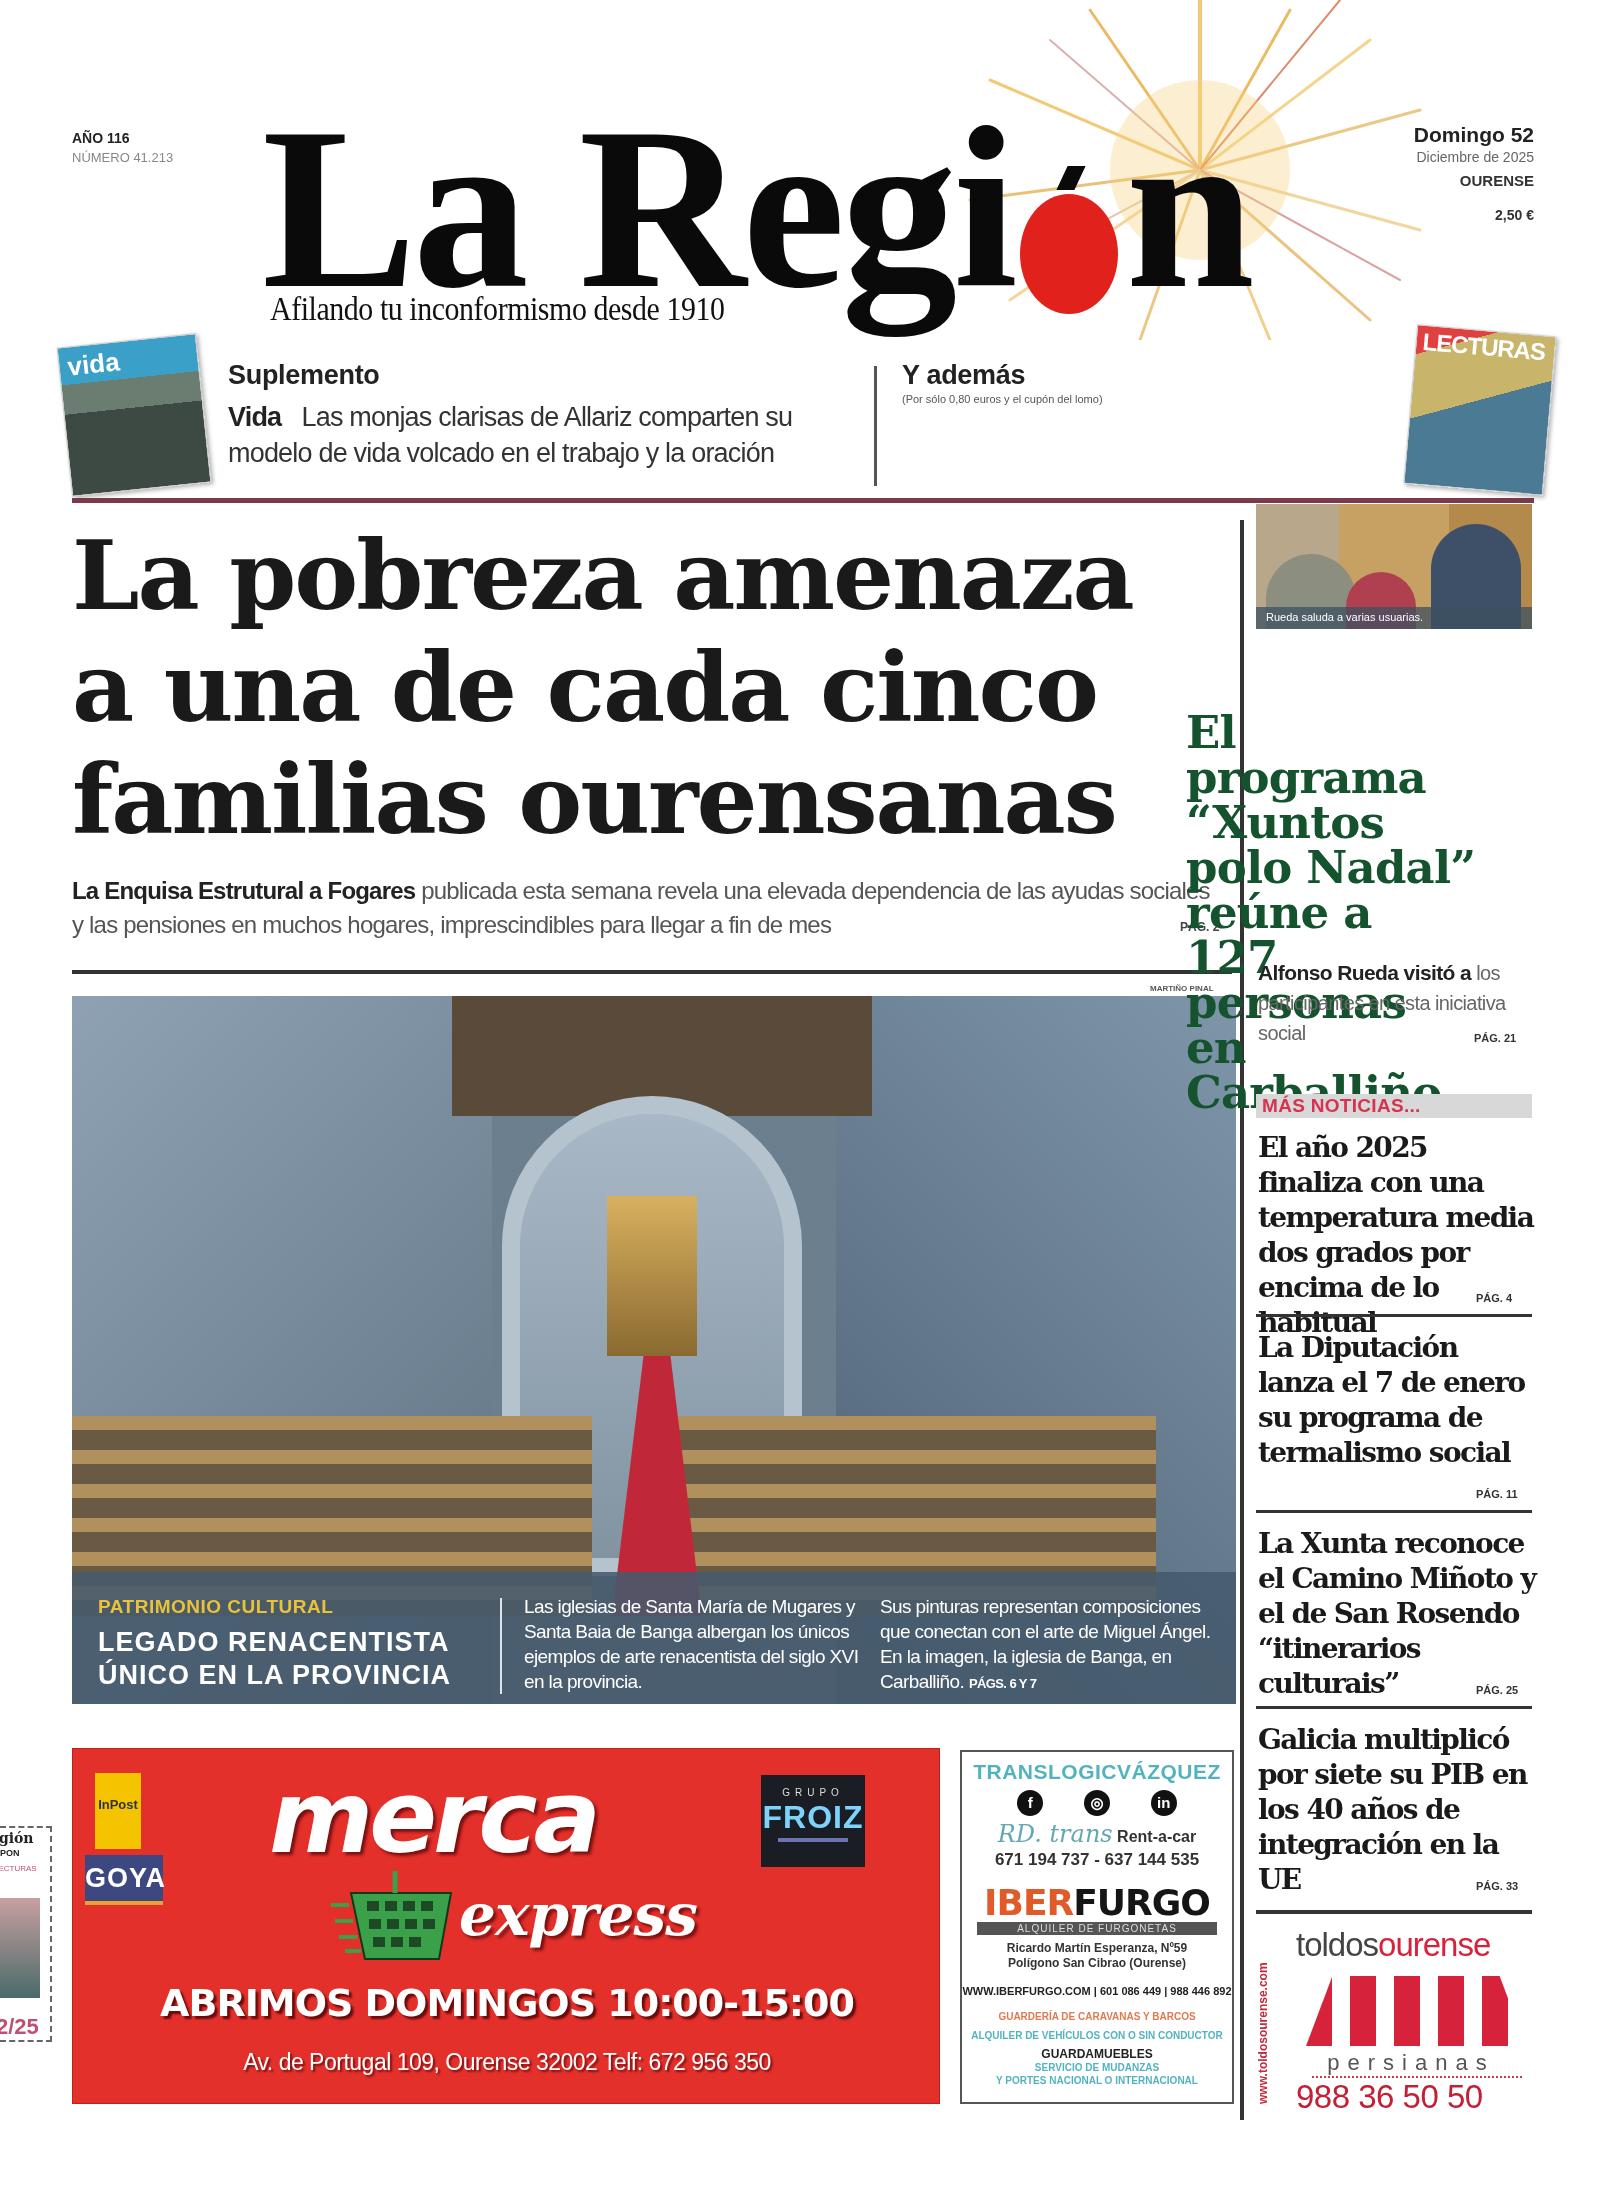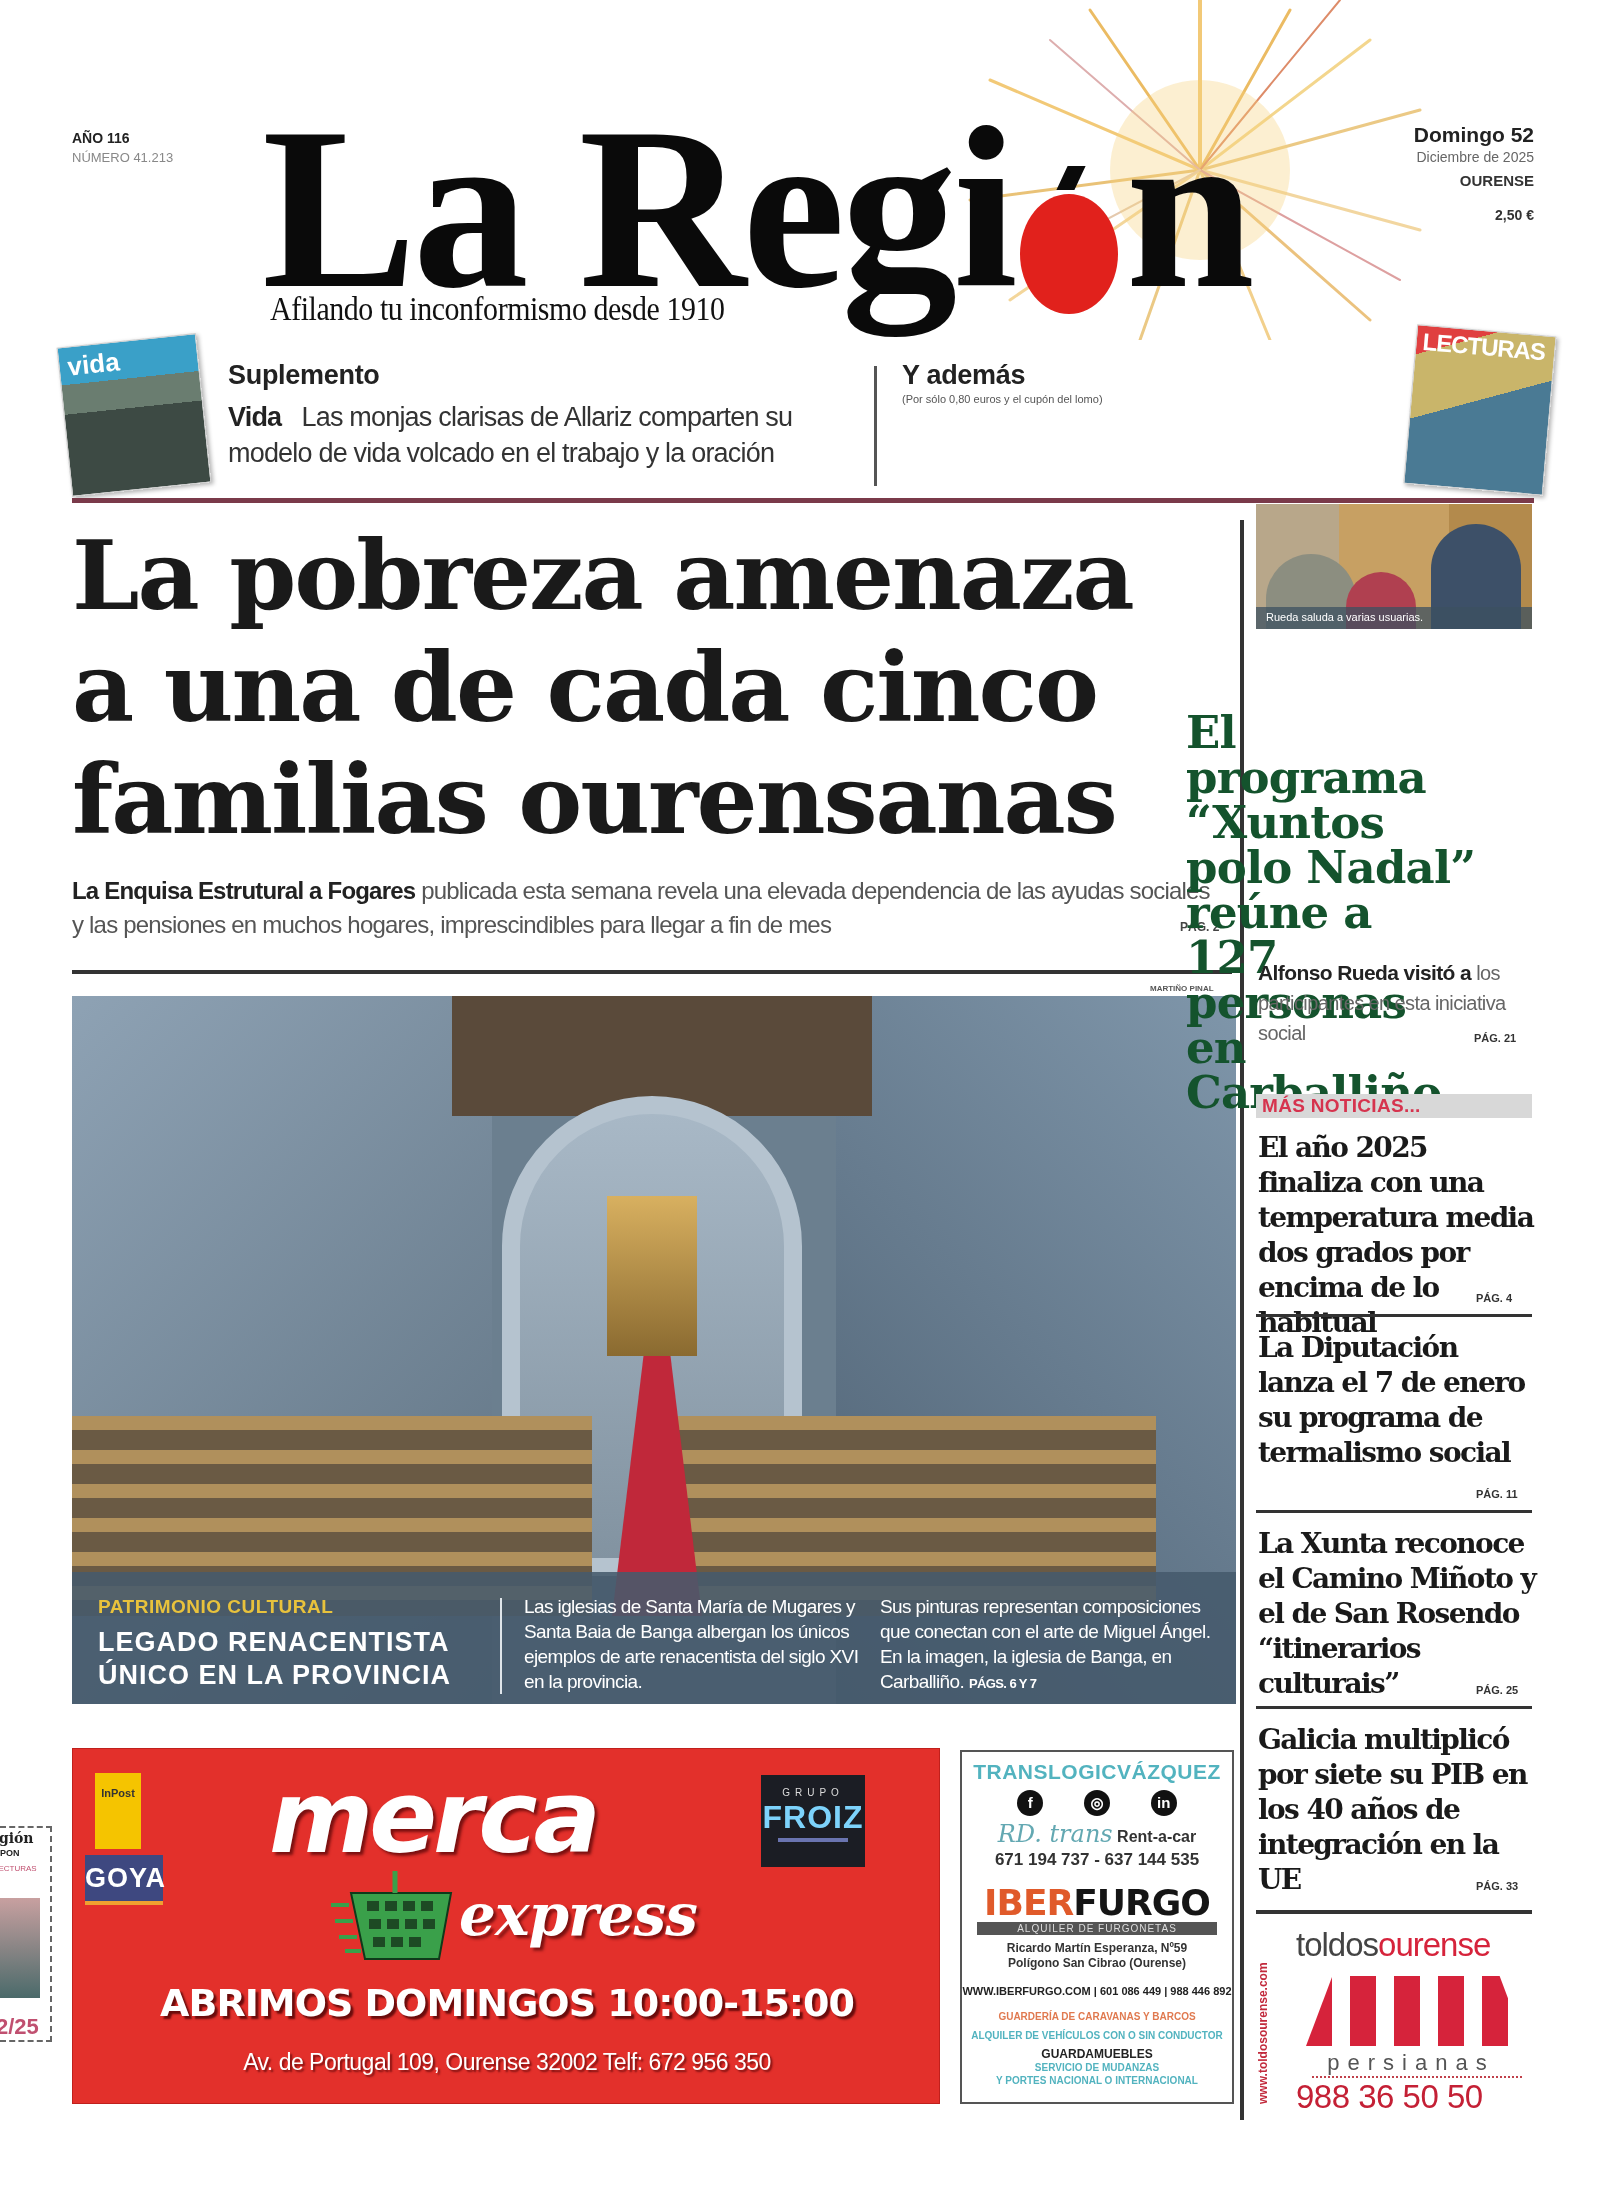--- a/index.html
+++ b/index.html
@@ -91,21 +91,21 @@
 #r2{left:1256px;top:1510px}
 #b3{left:1258px;top:1526px;width:278px}
 #b3pg{left:1476px;top:1684px}
 #r3{left:1256px;top:1706px}
 #b4{left:1258px;top:1722px;width:278px}
 #b4pg{left:1476px;top:1880px}
 #r4{left:1256px;top:1910px;height:4px}
 
 
 #merca{left:72px;top:1748px;width:868px;height:356px;background:#e3302b;border:1px solid #c0201c}
-#inpost{left:22px;top:24px;width:46px;height:76px;background:#f5c400;color:#333;font-size:11px;font-weight:bold;padding-top:14px;text-align:center}
+#inpost{left:22px;top:24px;width:46px;height:76px;background:#f5c400;color:#333;font-size:13px;font-weight:bold;padding-top:24px;text-align:center}
 #goya{left:12px;top:106px;width:78px;height:50px;background:#3e4880;color:#fff;font-weight:bold;font-size:27px;text-align:center;line-height:46px;border-bottom:4px solid #f0a030;letter-spacing:1px}
 #froiz{left:688px;top:26px;width:104px;height:92px;background:#1b1d24;text-align:center}
 #froiz .g{color:#ddd;font-size:10px;letter-spacing:5px;padding-top:12px}
 #froiz .f{color:#7dd3fc;font-weight:bold;font-size:32px;line-height:38px;letter-spacing:1px}
 #froiz .bar{margin:2px auto 0;width:70px;height:4px;background:#6a74b0}
 #merca-word{left:196px;top:10px;font-family:"DejaVu Sans",sans-serif;font-weight:bold;font-style:italic;font-size:100px;color:#fff;letter-spacing:-4px;text-shadow:3px 3px 3px #7a1010}
 #basket{left:258px;top:122px;width:130px;height:90px}
 #express-word{left:386px;top:132px;font-family:"DejaVu Serif",serif;font-weight:bold;font-style:italic;font-size:58px;color:#fff;letter-spacing:-1px;text-shadow:3px 3px 3px #7a1010}
 #merca-hours{left:0;top:232px;width:868px;text-align:center;font-family:"DejaVu Sans",sans-serif;font-weight:bold;font-size:38px;color:#fff;letter-spacing:-1px;text-shadow:3px 3px 2px #6a0c0c}
 #merca-addr{left:0;top:300px;width:868px;text-align:center;font-size:23px;color:#fff;letter-spacing:-0.5px;text-shadow:2px 2px 2px #7a1010}

